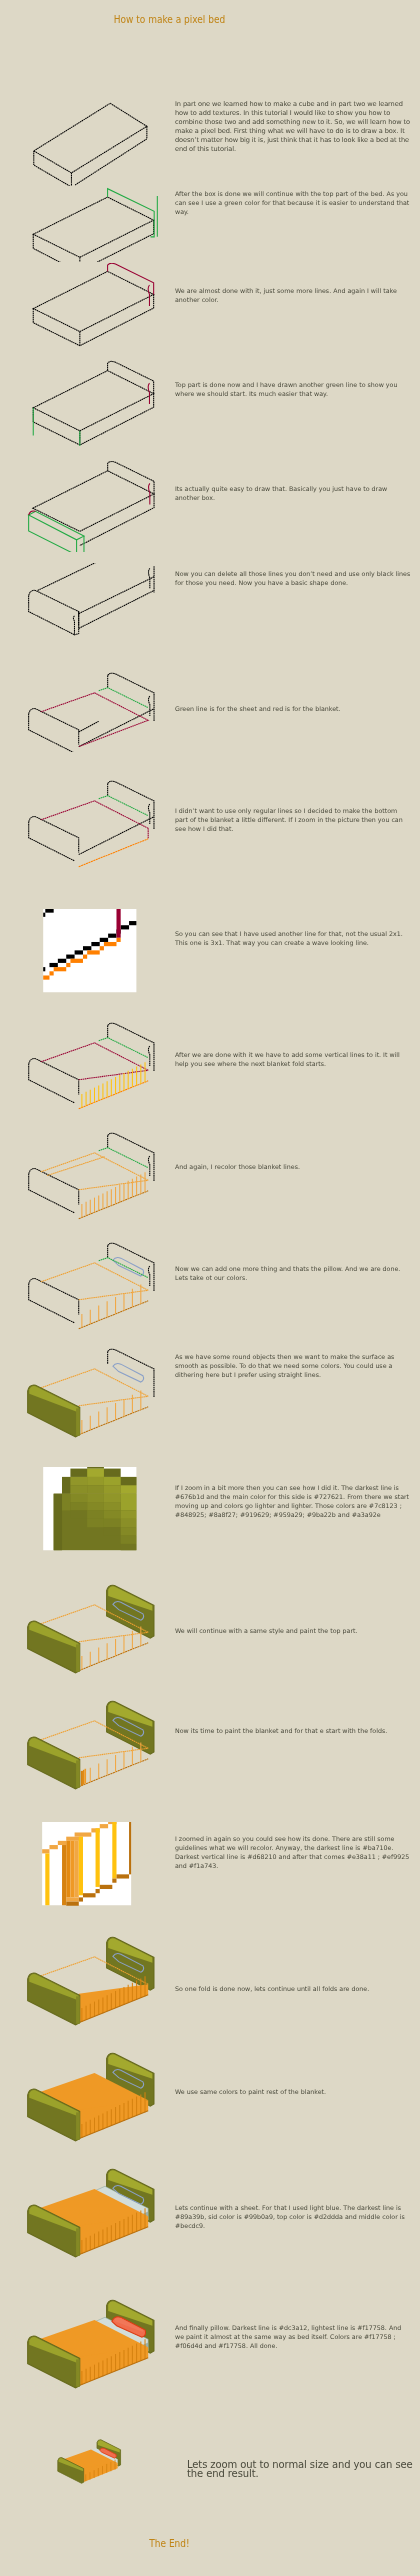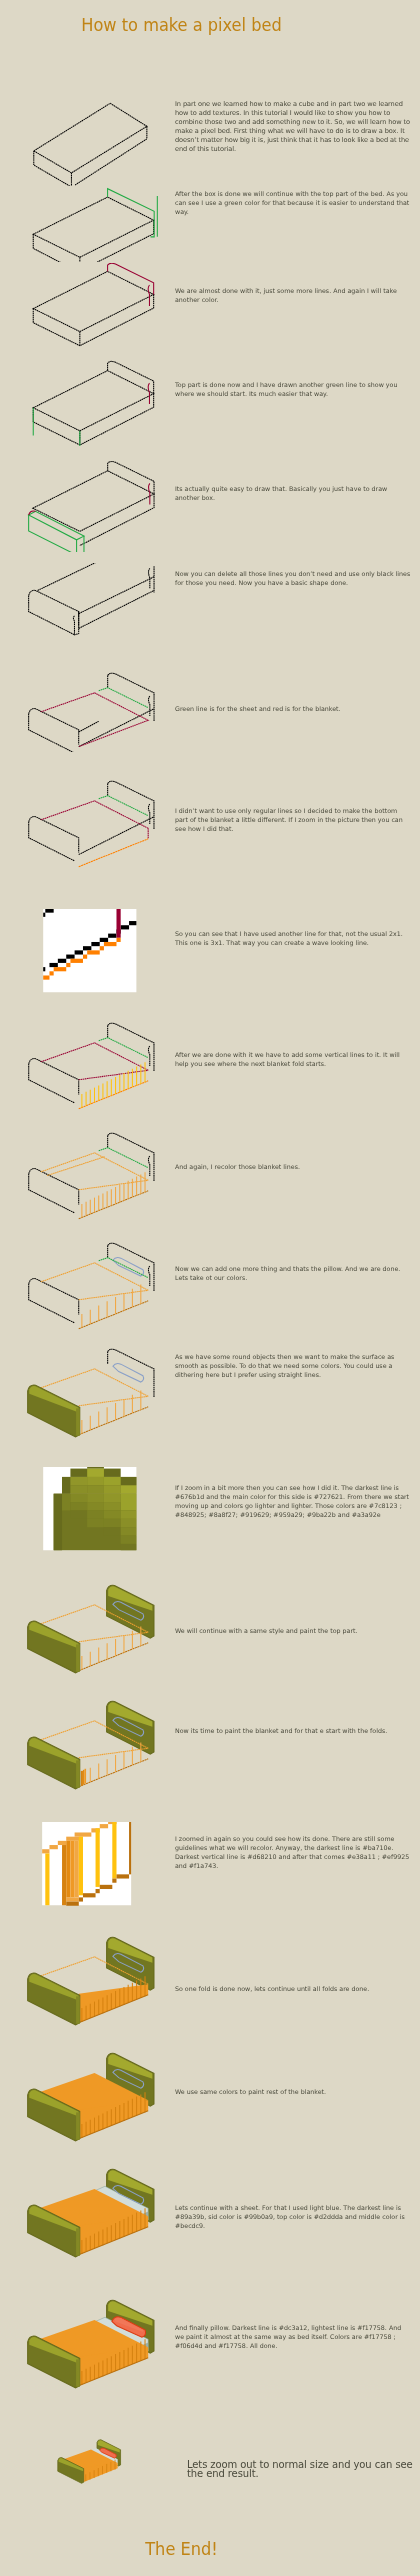--- a/index.html
+++ b/index.html
@@ -1,22 +1,22 @@
 <!DOCTYPE html>
 <html style="font-size:8.4px"><head>
 <meta charset="utf-8">
 <style>
   html, body { margin:0; padding:0; }
   body {
     width:421px; height:2576px; background:#ddd8c6; position:relative; overflow:hidden;
     font-family:"DejaVu Sans","Liberation Sans",sans-serif; color:#4a4a3c;
   }
   .title {
-    position:absolute; left:12px; width:339px; text-align:center;
-    color:#c08415; font-family:"DejaVu Sans Condensed","DejaVu Sans",sans-serif; font-size:18px;
+    position:absolute; left:0; width:339px; text-align:center;
+    color:#c08415; font-family:"DejaVu Sans Condensed","DejaVu Sans",sans-serif; font-size:10px;
   }
   .step { position:absolute; left:0; width:421px; }
   .pic { position:absolute; left:26px; width:142px; }
   .pic svg { display:block; }
   .txt {
     position:absolute; left:175px; width:237px; font-size:6.3px; line-height:9px; color:#4a4a3c;
   }
   .txt.cond { font-family:"DejaVu Sans",sans-serif; letter-spacing:-0.1px; }
 </style>
 </head>

